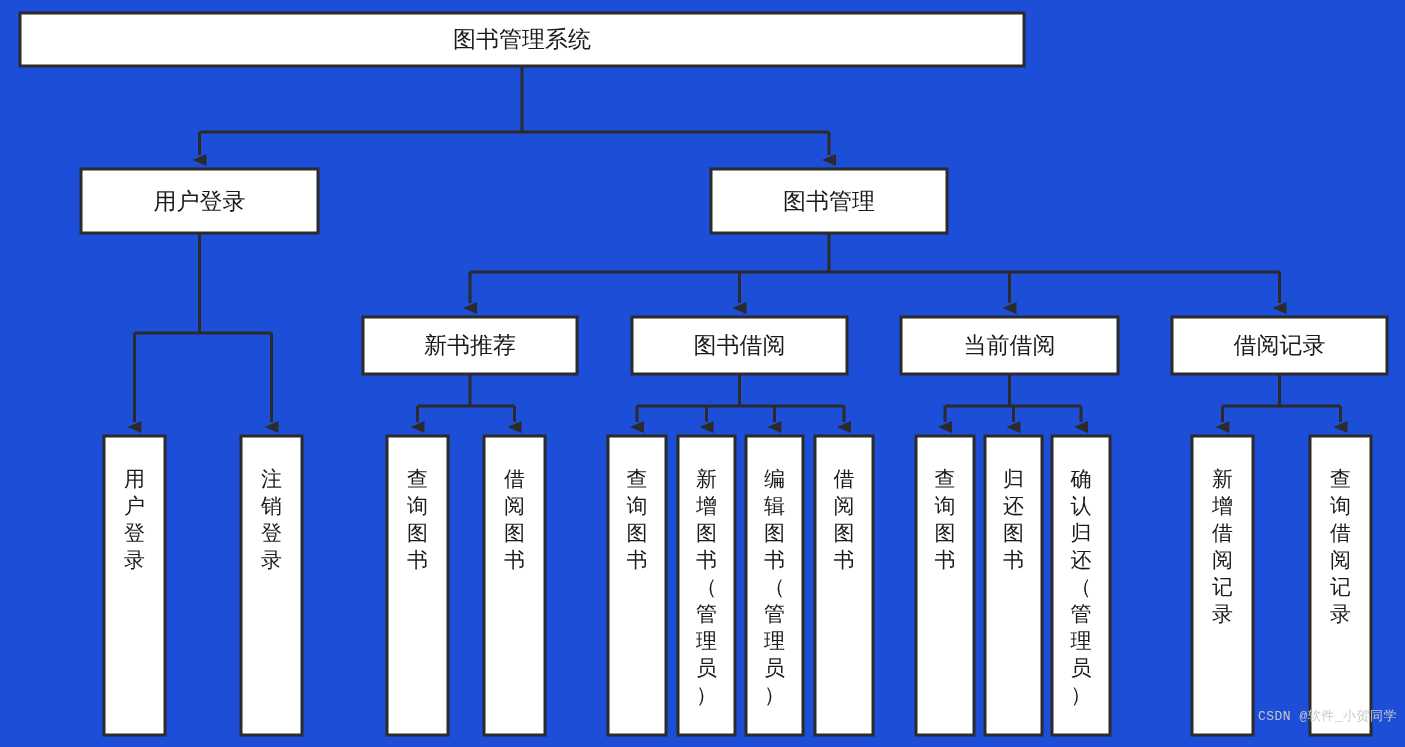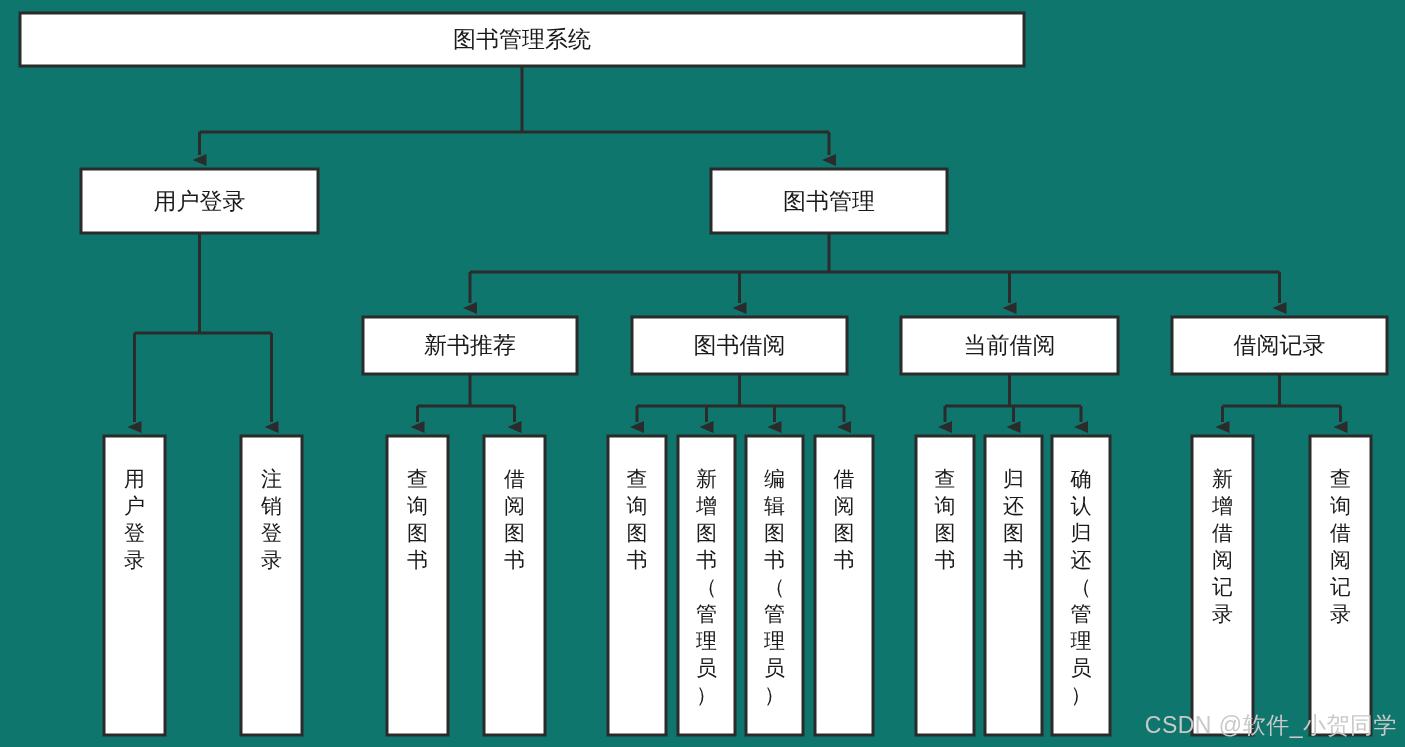--- a/index.html
+++ b/index.html
@@ -11,21 +11,21 @@
   body {
     width: 1405px;
     height: 747px;
     font-family: "DejaVu Sans", "Liberation Sans", sans-serif;
     overflow: hidden;
   }
   #diagram-root {
     position: relative;
     width: 1405px;
     height: 747px;
-    background: #0f766e;
+    background: #1d4ed8;
   }
   svg.tree {
     display: block;
     width: 1405px;
     height: 747px;
   }
   .node-rect {
     fill: #ffffff;
     stroke: #2b2b2b;
     stroke-width: 3;
@@ -50,24 +50,24 @@
     font-size: 23px;
     text-anchor: middle;
     dominant-baseline: middle;
   }
   text.node-label.vertical {
     font-size: 21px;
   }
   .watermark {
     position: absolute;
     right: 8px;
-    bottom: 6px;
+    bottom: 22px;
     color: #c9c9c9;
-    font-size: 23px;
-    font-family: Liberation Sans, sans-serif;
+    font-size: 13px;
+    font-family: Liberation Mono, monospace;
     letter-spacing: 0.5px;
     white-space: nowrap;
     user-select: none;
   }
 </style>
 </head>
 <body>
 
 <div id="diagram-root">
 

